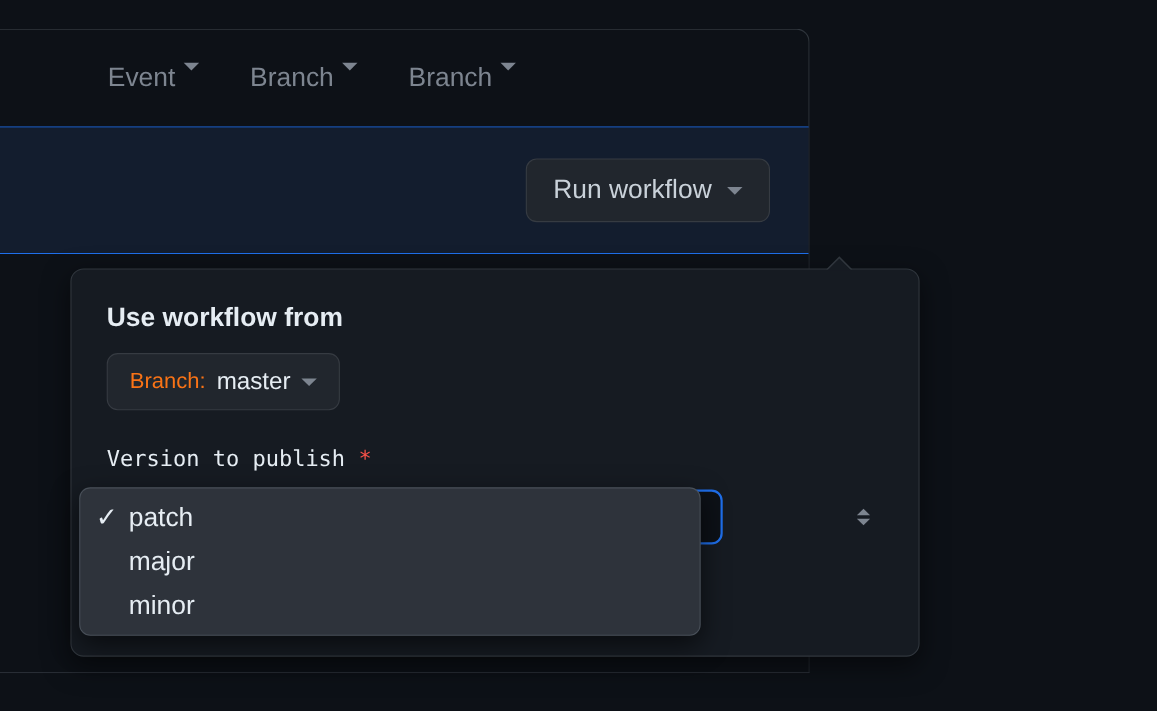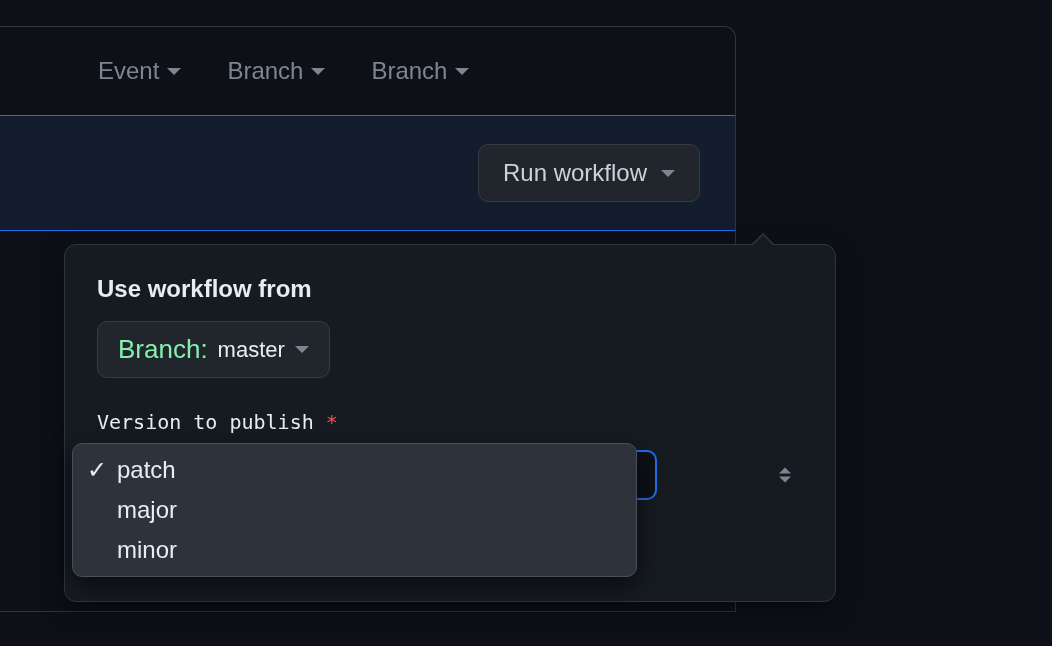--- a/index.html
+++ b/index.html
@@ -30,21 +30,20 @@
     
     .filter-bar {
       display: flex;
       gap: 46px;
       padding: 30px 0 30px 98px;
       border-bottom: 1px solid #1f6feb;
     }
     
     .filter-item {
       display: flex;
-      align-items: center;
       gap: 8px;
       color: #7d8590;
       font-size: 24px;
       font-weight: 400;
       cursor: pointer;
     }
     
     .caret-down {
       width: 0;
       height: 0;
@@ -124,22 +123,22 @@
       gap: 10px;
       background: #21262d;
       border: 1px solid #363b42;
       border-radius: 10px;
       padding: 12px 20px;
       cursor: pointer;
       margin-bottom: 32px;
     }
     
     .branch-label {
-      color: #86efac;
-      font-size: 26px;
+      color: #f97316;
+      font-size: 20px;
     }
     
     .branch-value {
       color: #e6edf3;
       font-size: 22px;
       font-weight: 500;
       text-align: right;
     }
     
     .field-label {

